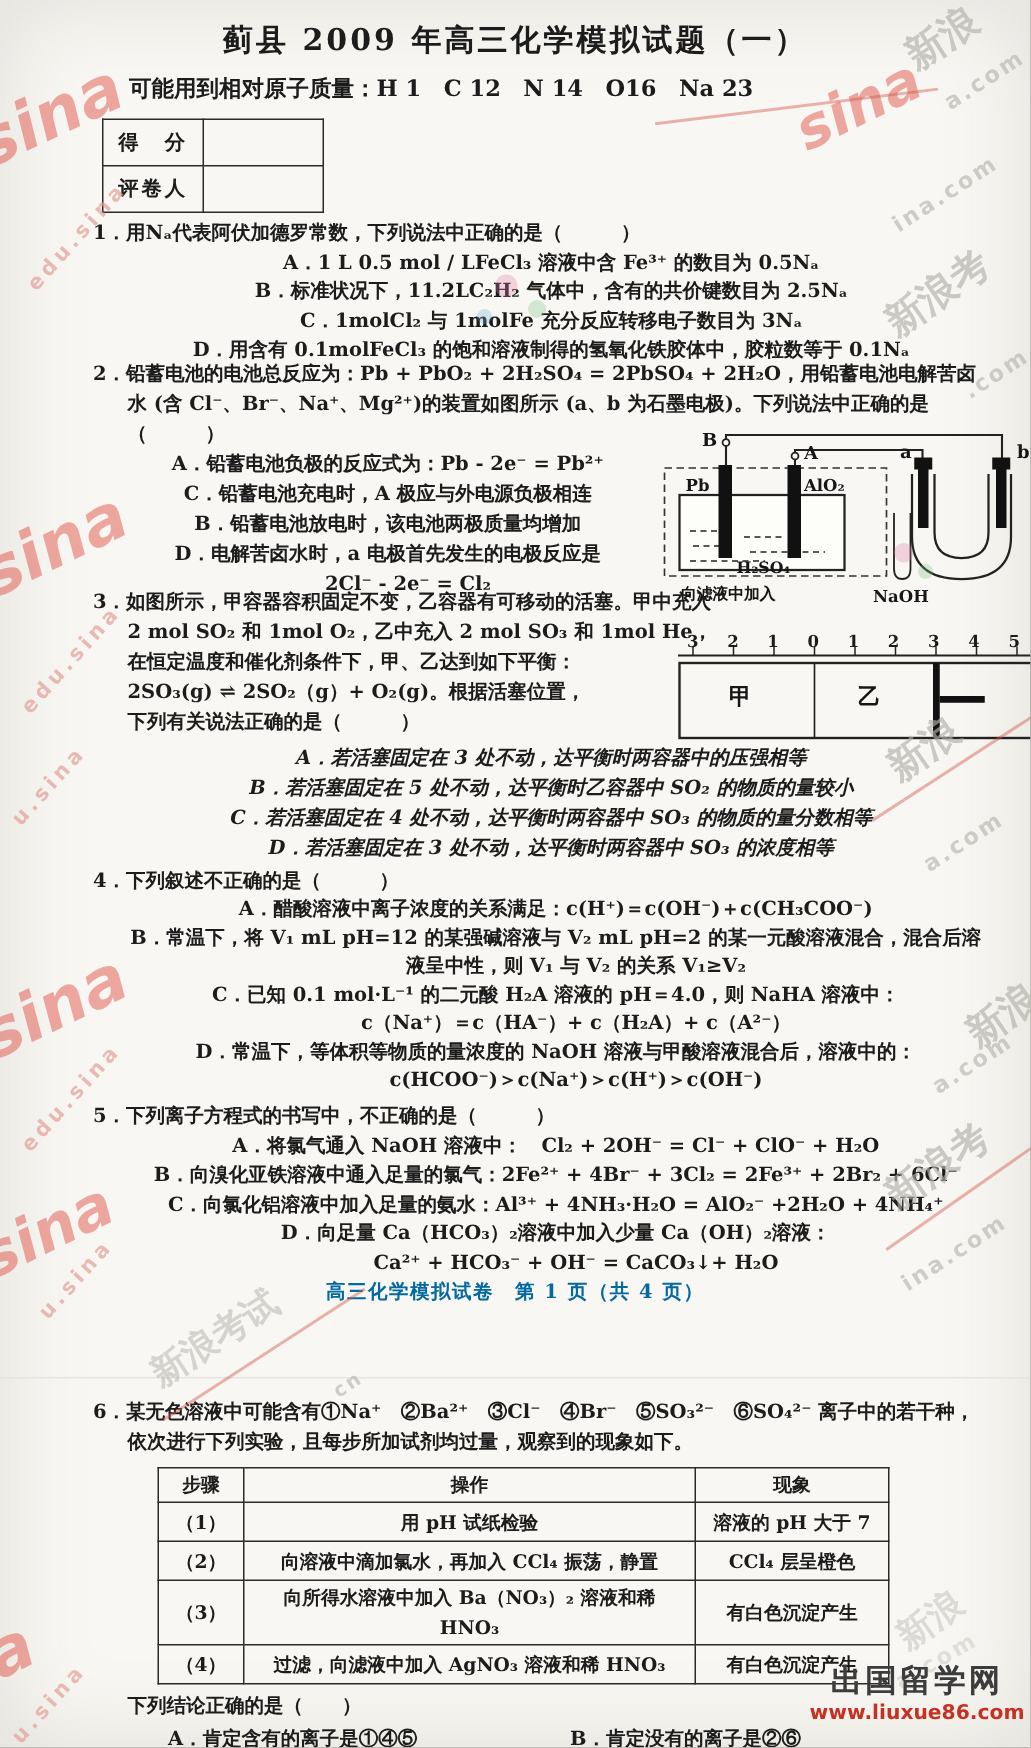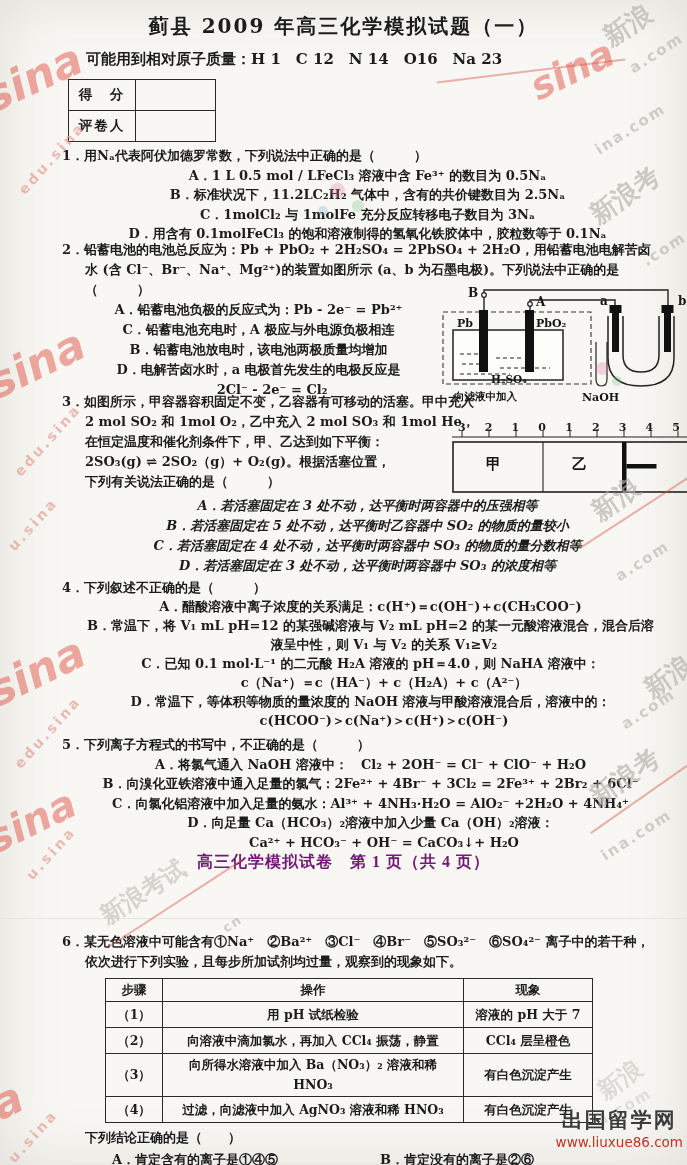--- a/index.html
+++ b/index.html
@@ -14,40 +14,40 @@
   .atomic{left:86px;top:50px;font-size:15px;font-weight:700;}
   .score-table{left:68px;top:79px;border-collapse:collapse;}
   .score-table td{border:1.6px solid #2a2a2a;font-size:13.5px;font-weight:700;text-align:center;}
   .score-table .lab{width:64px;height:28px;letter-spacing:2px;}
   .score-table .blank{width:77px;}
   .section-head{left:228px;top:100px;font-size:14px;font-weight:700;letter-spacing:1px;}
   .q{position:absolute;font-size:13px;font-weight:600;line-height:19.5px;}
   .stem{padding-left:23px;text-indent:-23px;white-space:pre-wrap;}
   .opt{margin-left:23px;padding-left:27px;text-indent:-27px;white-space:pre-wrap;text-align:center;}
   .qnum{display:inline;}
-  .footer{top:852px;left:0;width:100%;text-align:center;font-size:16px;font-weight:600;letter-spacing:1px;color:#701a75;font-family:Liberation Serif, serif;}
+  .footer{top:852px;left:0;width:100%;text-align:center;font-size:13px;font-weight:600;letter-spacing:1px;color:#0369a1;}
   .scan-seam{top:918px;left:0;width:100%;height:1px;background:#e6e4de;}
   
   .qtable{border-collapse:collapse;margin-left:43px;margin-top:6px;}
   .qtable td,.qtable th{border:1.5px solid #2a2a2a;font-size:12.5px;font-weight:700;text-align:center;padding:1px 4px;}
   .qtable th{height:20px;}
   .qtable td{height:23px;}
   .col-step{width:48px;}.col-op{width:292px;}.col-ph{width:120px;}
   .q6-conclusion{margin-top:5px;margin-left:23px;font-weight:600;}
   .q6-opts{position:relative;margin-top:2px;height:44px;}
   .q6-opt{position:absolute;white-space:nowrap;font-weight:600;}
   
   .diagram{position:absolute;}
   .dlabel{position:absolute;font-size:11px;font-weight:700;white-space:nowrap;color:#161616;}
   .scale-row{position:absolute;left:6px;top:0;width:222px;display:flex;justify-content:space-between;font-size:11px;font-weight:700;}
   .jia-yi{font-size:15px;font-weight:700;}
   
   .branding{top:1106px;right:4px;text-align:center;z-index:6;}
   .site-name{font-family:"DejaVu Sans","Liberation Sans",sans-serif;font-size:21px;font-weight:700;color:#3c3c3c;letter-spacing:2px;}
-  .site-url{font-family:"DejaVu Sans","Liberation Sans",sans-serif;font-size:13.5px;font-weight:400;color:#c63122;}
+  .site-url{font-family:"DejaVu Sans","Liberation Sans",sans-serif;font-size:13.5px;font-weight:700;color:#c63122;}
   
   .wm{position:absolute;z-index:5;pointer-events:none;font-family:"DejaVu Sans","Liberation Sans",sans-serif;white-space:nowrap;}
   .wm-sina{color:#e0392b;font-weight:700;font-style:italic;font-size:44px;opacity:.42;}
   .wm-gray{color:#b3b1ab;font-weight:700;font-size:26px;opacity:.65;}
   .wm-gray-sm{color:#b3b1ab;font-weight:700;font-size:15px;opacity:.6;letter-spacing:2px;}
   .wm-pink{color:#e39a90;font-weight:700;font-size:14px;opacity:.65;letter-spacing:3px;}
   .wm-line{height:1.5px;background:#d4584a;opacity:.45;}
   .wm-dot{border-radius:50%;opacity:.3;}
 </style>
 </head>
@@ -111,21 +111,21 @@
         <rect x="224" y="26" width="7" height="44" fill="#111"></rect>
         <rect x="169.5" y="23" width="12" height="8" fill="#111"></rect>
         <rect x="221.5" y="23" width="12" height="8" fill="#111"></rect>
         <path d="M156,60 V97 Q156,104 161.5,104 Q167,104 167,97 V60" fill="none" stroke="#222" stroke-width="1.2"></path>
       </svg>
       <span class="dlabel" style="left:28px;top:1px;font-size:12px;">B</span>
       <span class="dlabel" style="left:96px;top:10px;font-size:12px;">A</span>
       <span class="dlabel" style="left:160px;top:9px;font-size:12px;">a</span>
       <span class="dlabel" style="left:238px;top:9px;font-size:12px;">b</span>
       <span class="dlabel" style="left:17px;top:32px;">Pb</span>
-      <span class="dlabel" style="left:96px;top:32px;">PbO₂</span>
+      <span class="dlabel" style="left:96px;top:32px;">AlO₂</span>
       <span class="dlabel" style="left:51px;top:87px;font-size:10.5px;">H₂SO₄</span>
       <span class="dlabel" style="left:14px;top:104px;font-size:10.5px;">向滤液中加入</span>
       <span class="dlabel" style="left:142px;top:106px;">NaOH</span>
     </div>
   </div>
 
   <div class="q" style="left:62px;top:392px;width:588px;line-height:20px;">
     <div class="stem" style="width:392px;"><span class="qnum">3．</span><span>如图所示，甲容器容积固定不变，乙容器有可移动的活塞。甲中充入 2 mol SO₂ 和 1mol O₂，乙中充入 2 mol SO₃ 和 1mol He，在恒定温度和催化剂条件下，甲、乙达到如下平衡：
 2SO₃(g) ⇌ 2SO₂（g）+ O₂(g)。根据活塞位置，
 下列有关说法正确的是（　　　）</span></div>

